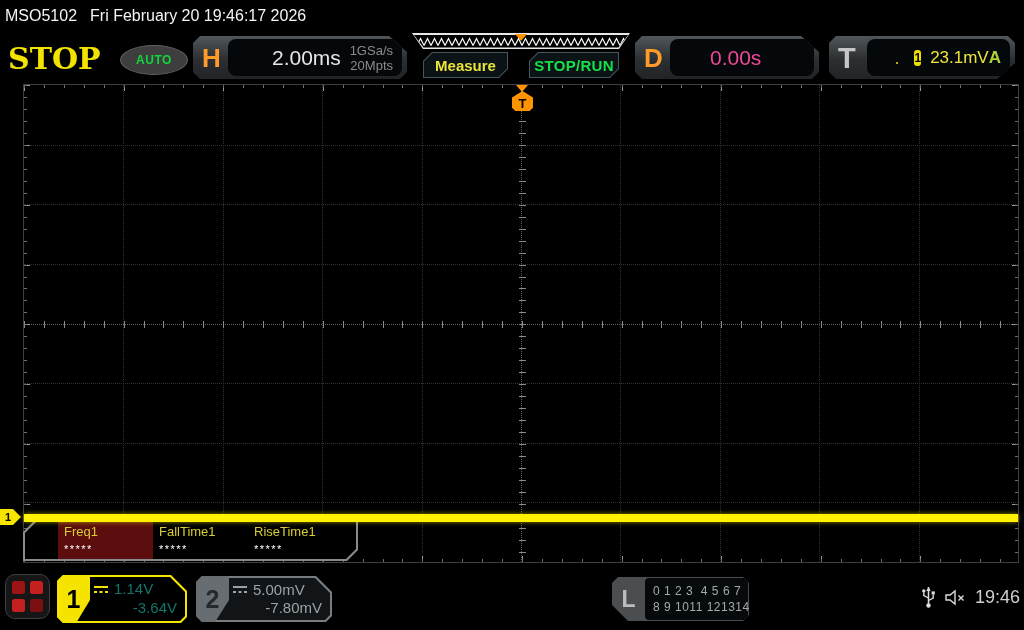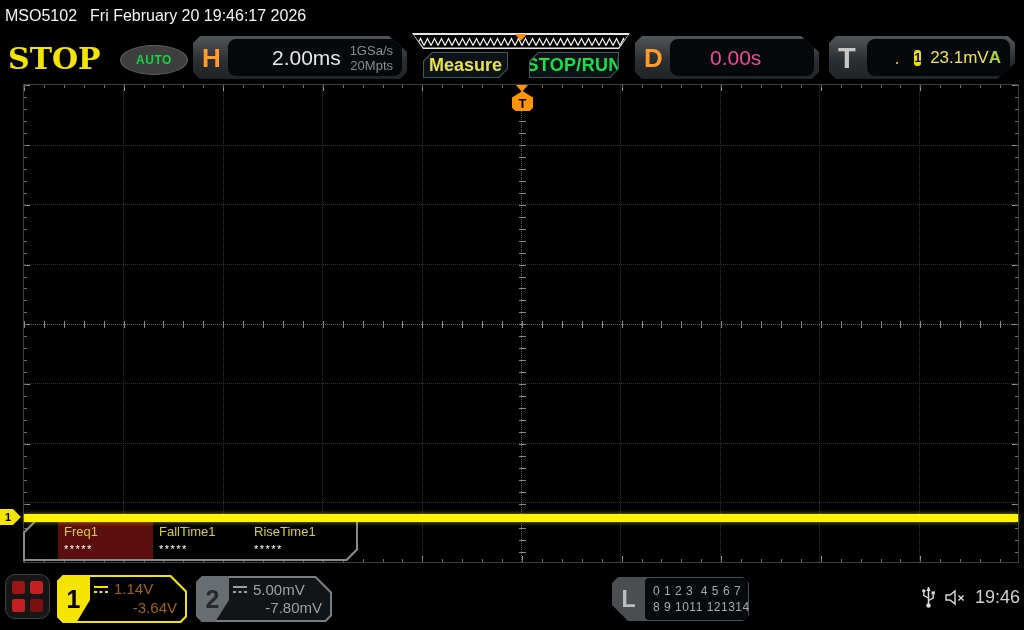--- a/index.html
+++ b/index.html
@@ -39,21 +39,21 @@
   .preview .pv-in{position:absolute;left:1.5px;right:1.5px;top:1.5px;bottom:1.5px;background:#000;
            clip-path:polygon(0 0,100% 0,calc(100% - 10px) 100%,10px 100%);}
   .pv-marker{position:absolute;left:calc(50% - 6px);top:1px;width:0;height:0;
            border-left:6px solid transparent;border-right:6px solid transparent;border-top:7px solid #ff9400;}
 
   
   .hbtn{position:absolute;top:52px;height:26px;background:#44575d;
         clip-path:polygon(9px 0,100% 0,100% calc(100% - 9px),calc(100% - 9px) 100%,0 100%,0 9px);}
   .hbtn .in{position:absolute;inset:1px;background:#0b1316;display:flex;align-items:center;justify-content:center;
         clip-path:polygon(8.5px 0,100% 0,100% calc(100% - 8.5px),calc(100% - 8.5px) 100%,0 100%,0 8.5px);
-        font-weight:bold;font-size:18px;}
+        font-weight:bold;font-size:15px;}
   .hbtn.measure{left:423px;width:85px;}   .hbtn.measure .in{color:#e8e23a;}
   .hbtn.stoprun{left:529px;width:90px;}   .hbtn.stoprun .in{color:#15e04a;letter-spacing:.3px;}
 
   
   .grat{position:absolute;left:23px;top:84px;width:996px;height:479px;background:#000;border:1px solid #3e3e3e;}
   .vline{position:absolute;top:0;bottom:0;width:0;border-left:1px dotted #313131;}
   .hline{position:absolute;left:0;right:0;height:0;border-top:1px dotted #313131;}
   .vline.center{border-left-color:#606060;}
   .hline.center{border-top-color:#606060;}
   .ticks-top{position:absolute;left:0;right:0;top:0;height:6px;background:
@@ -108,21 +108,21 @@
   .chbox{position:absolute;clip-path:polygon(6px 0,calc(100% - 16px) 0,100% 16px,100% calc(100% - 6px),calc(100% - 6px) 100%,6px 100%,0 calc(100% - 6px),0 6px);}
   .chbox .cin{position:absolute;inset:2px;clip-path:polygon(5px 0,calc(100% - 15px) 0,100% 15px,100% calc(100% - 5px),calc(100% - 5px) 100%,5px 100%,0 calc(100% - 5px),0 5px);}
   .chbox .tab{position:absolute;left:0;top:0;bottom:0;width:33px;display:flex;align-items:center;justify-content:center;
       font-size:25px;font-weight:bold;clip-path:polygon(0 0,100% 0,100% 52%,58% 100%,0 100%);}
   .chbox .vals{position:absolute;left:36px;right:6px;top:3px;bottom:3px;font-size:15px;}
   .chbox .row1{display:flex;align-items:center;gap:5px;height:50%;}
   .chbox .row2{text-align:right;height:50%;padding-right:4px;}
   .ch1{left:57px;top:575px;width:130px;height:48px;background:#f5e400;}
   .ch1 .cin{background:#000;}
   .ch1 .tab{background:#f5e400;color:#000;}
-  .ch1 .vals{color:#a16207;}
+  .ch1 .vals{color:#0f766e;}
   .ch2{left:196px;top:576px;width:136px;height:46px;background:#787d81;}
   .ch2 .cin{background:#121517;}
   .ch2 .tab{background:#686d71;color:#26292b;}
   .ch2 .vals{color:#9ba1a5;}
 
   .logic{position:absolute;left:612px;top:577px;width:137px;height:44px;background:#4a4e51;
       clip-path:polygon(6px 0,calc(100% - 6px) 0,100% 6px,100% calc(100% - 6px),calc(100% - 6px) 100%,16px 100%,0 calc(100% - 16px),0 6px);}
   .logic .ltab{position:absolute;left:0;top:0;bottom:0;width:33px;display:flex;align-items:center;justify-content:center;
       color:#bcbcbc;font-size:23px;font-weight:bold;}
   .logic .lin{position:absolute;left:33px;top:1px;right:1px;bottom:1px;background:#060a0c;border-radius:4px;

